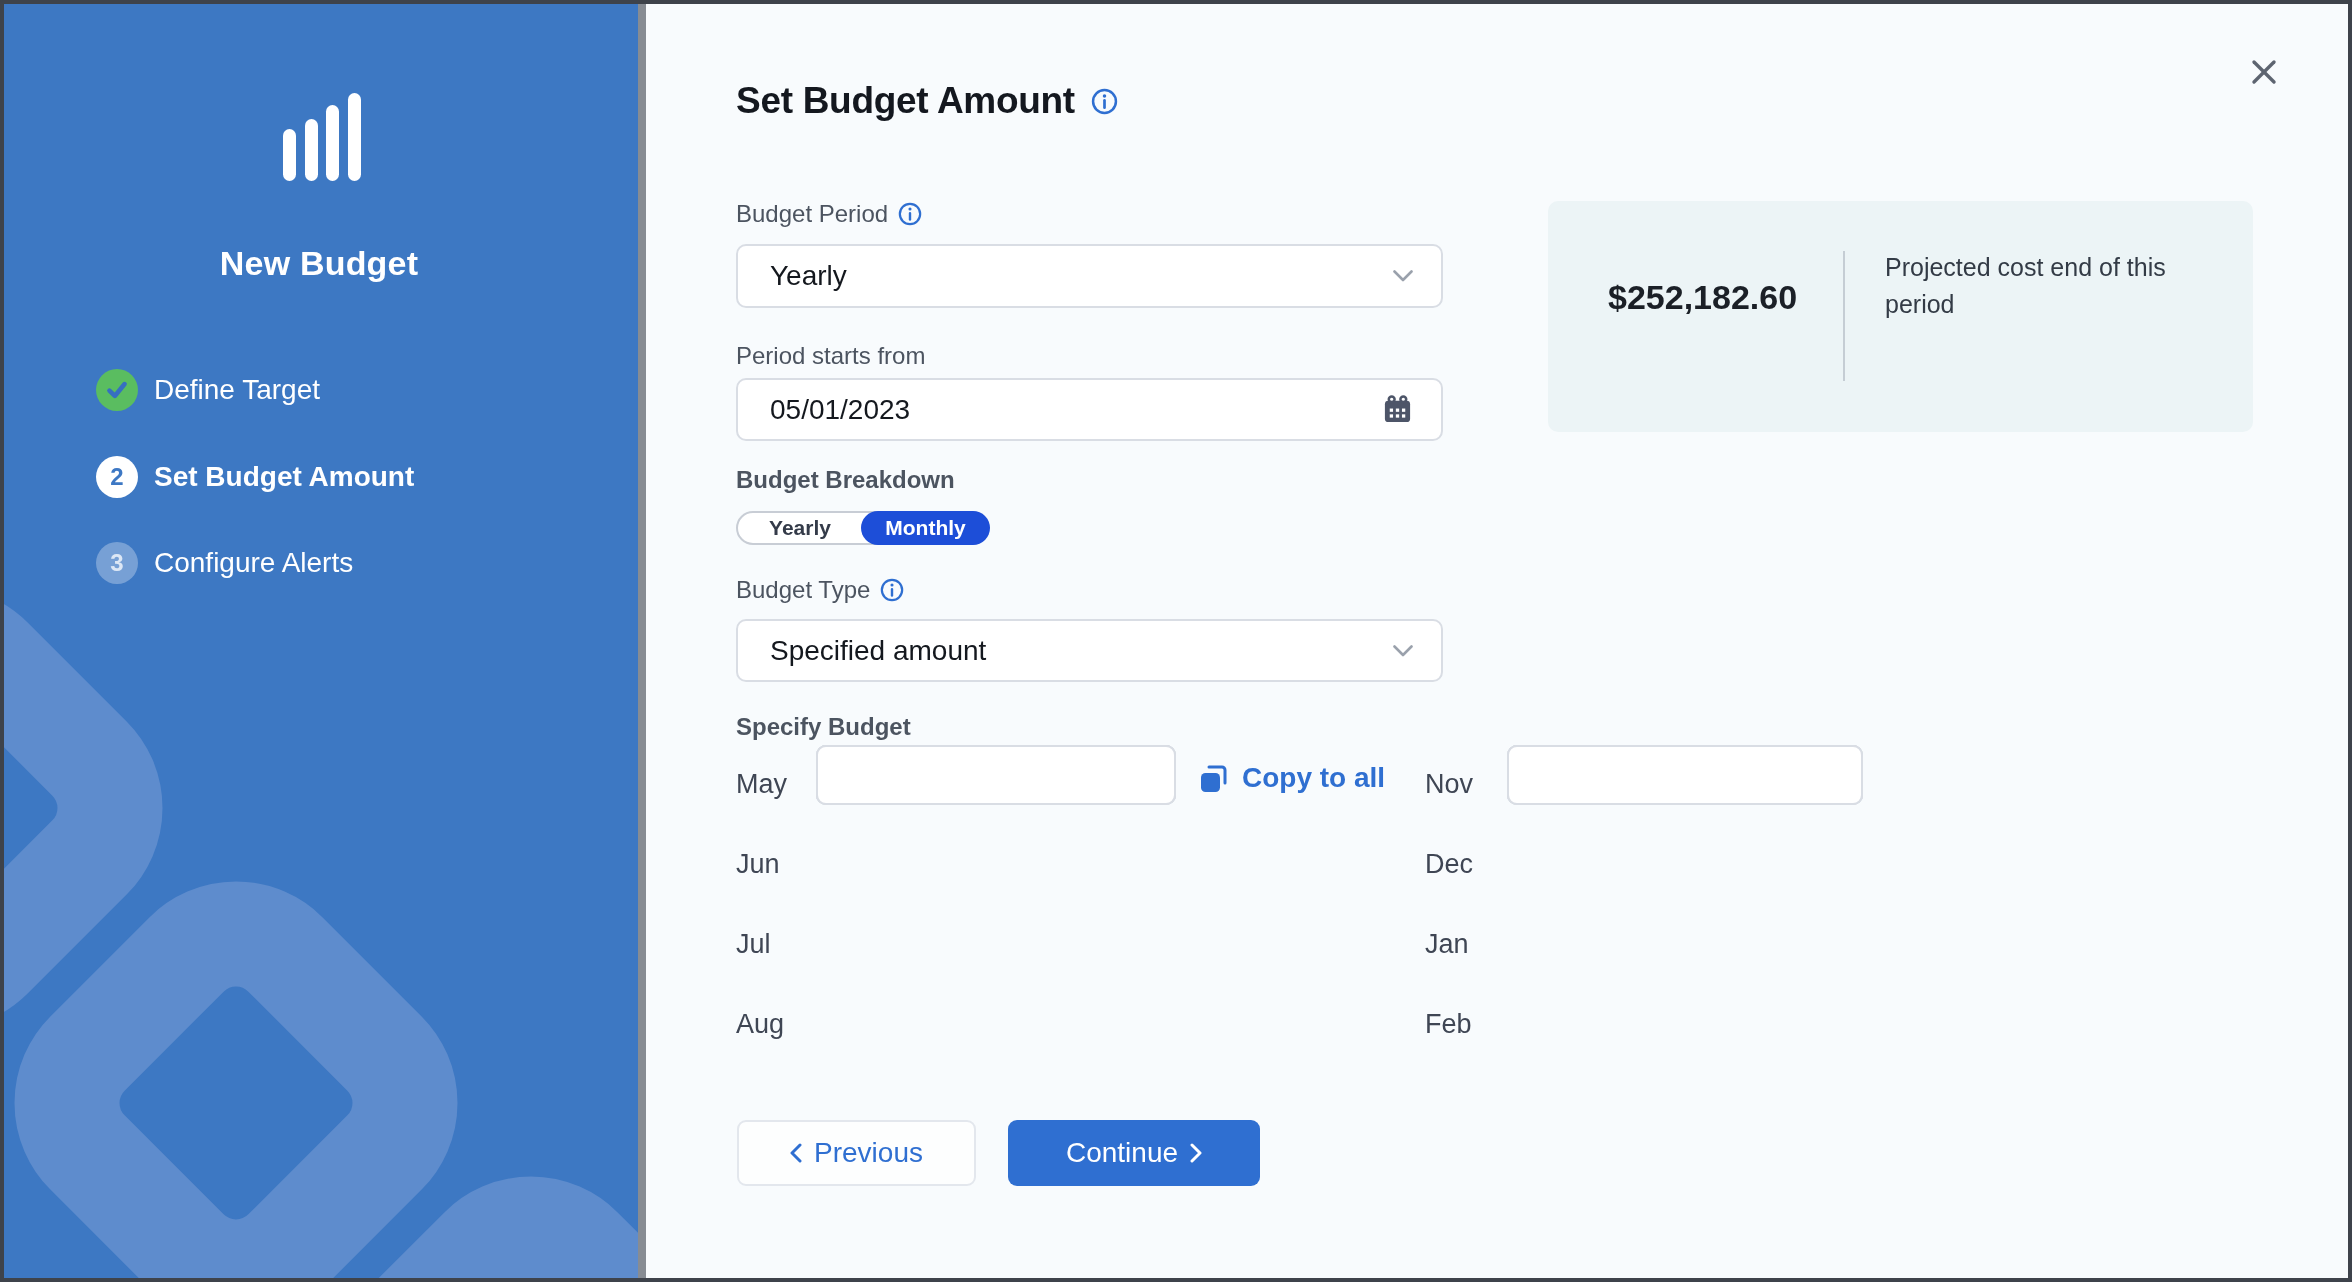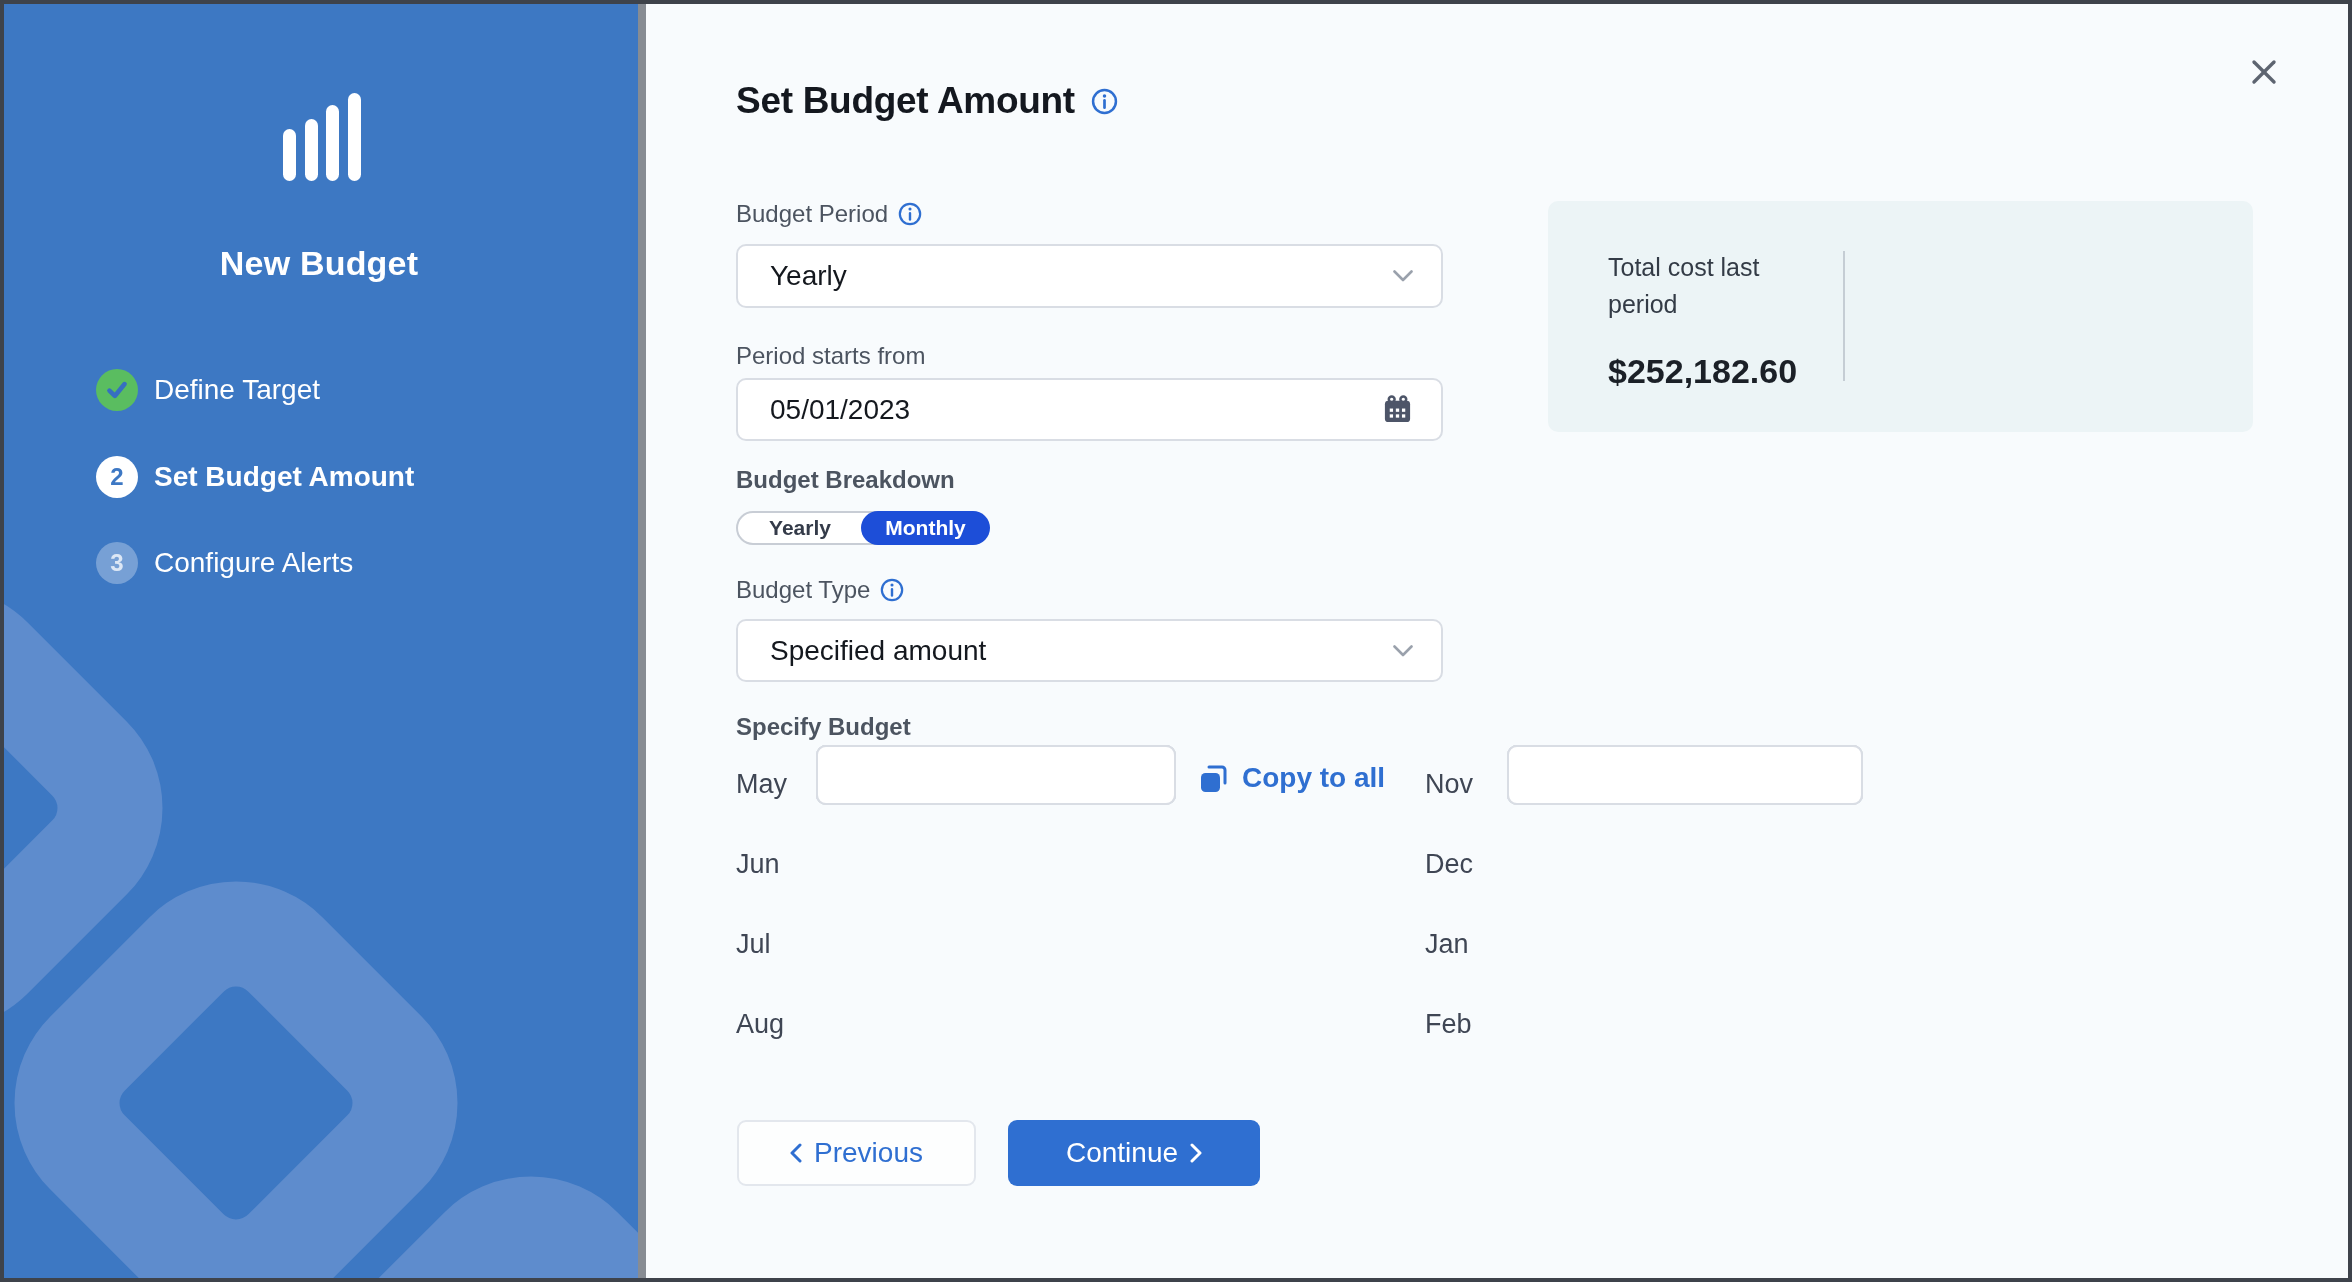--- a/index.html
+++ b/index.html
@@ -160,25 +160,25 @@
     </div>
     <div class="select" style="top:244px;">
       <span class="select-value">Yearly</span>
       <svg width="20" height="12" viewBox="0 0 20 12">
         <path d="M1.5 1.5 L10 10 L18.5 1.5" fill="none" stroke="#9aa1ac" stroke-width="2.6" stroke-linecap="round" stroke-linejoin="round"></path>
       </svg>
     </div>
 
     <div class="cost-box">
       <div class="cost-col left">
-        <div class="cost-label">Total cost last period</div>
         <div class="cost-value">$252,182.60</div>
       </div>
       <div class="cost-divider"></div>
       <div class="cost-col right">
+        <div class="cost-label">Projected cost end of this period</div>
       </div>
     </div>
 
     <div class="field-label" style="left:90px; top:342px;">
       <span>Period starts from</span>
     </div>
     <div class="text-input" style="top:378px; height:63px;">
       <input value="05/01/2023" style="">
       <svg width="31" height="31" viewBox="0 0 32 32" style="cursor:pointer">
         <rect x="3" y="7" width="26" height="22" rx="3.5" fill="#4d5568"></rect>

